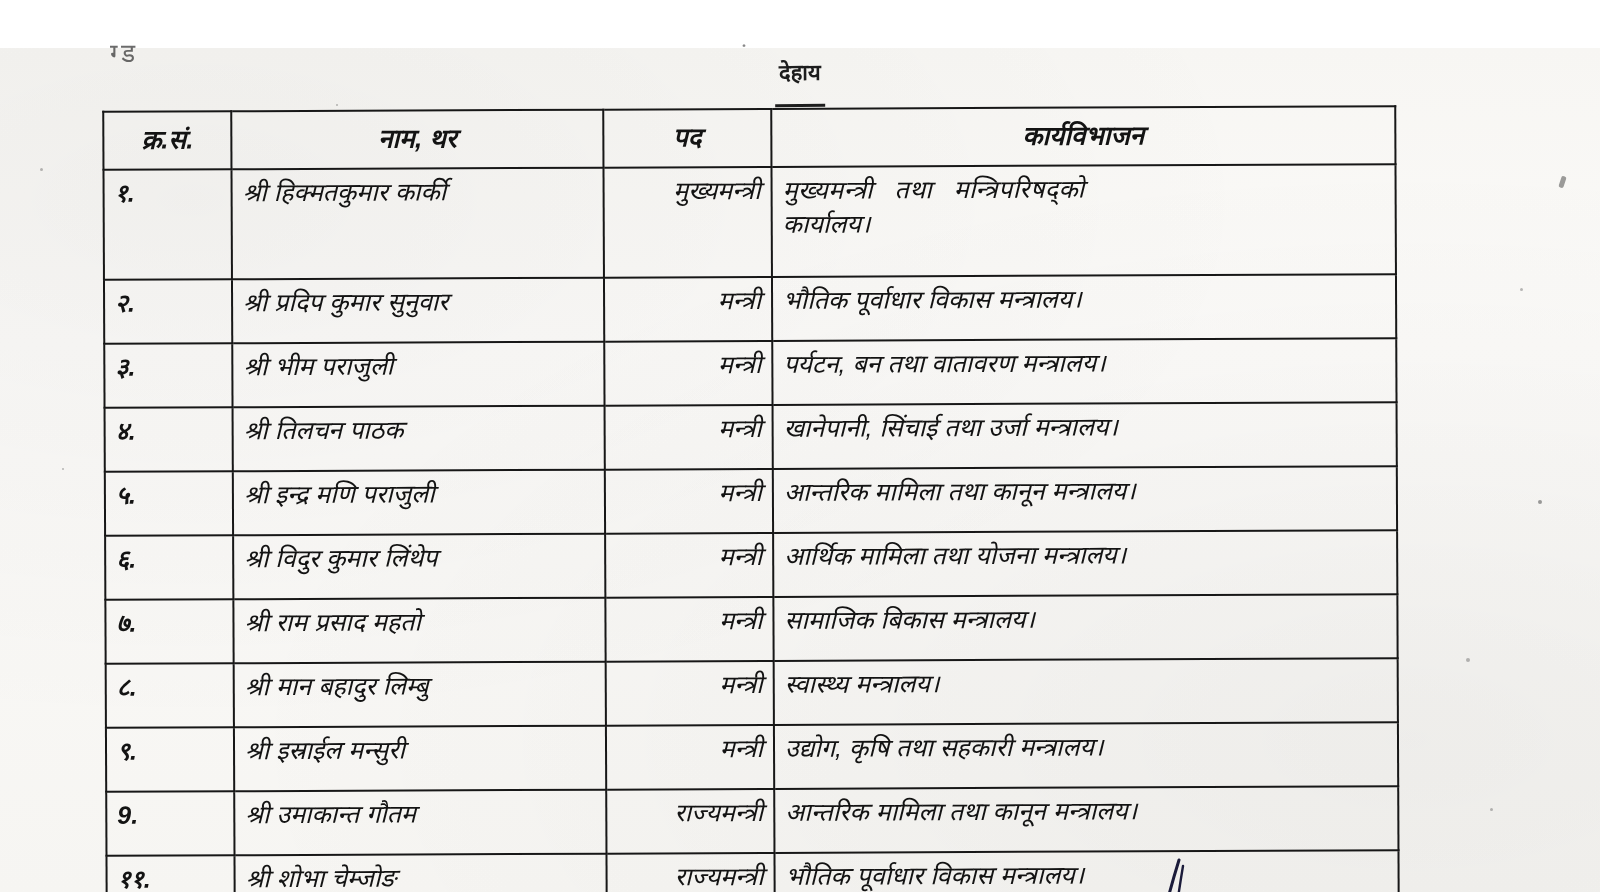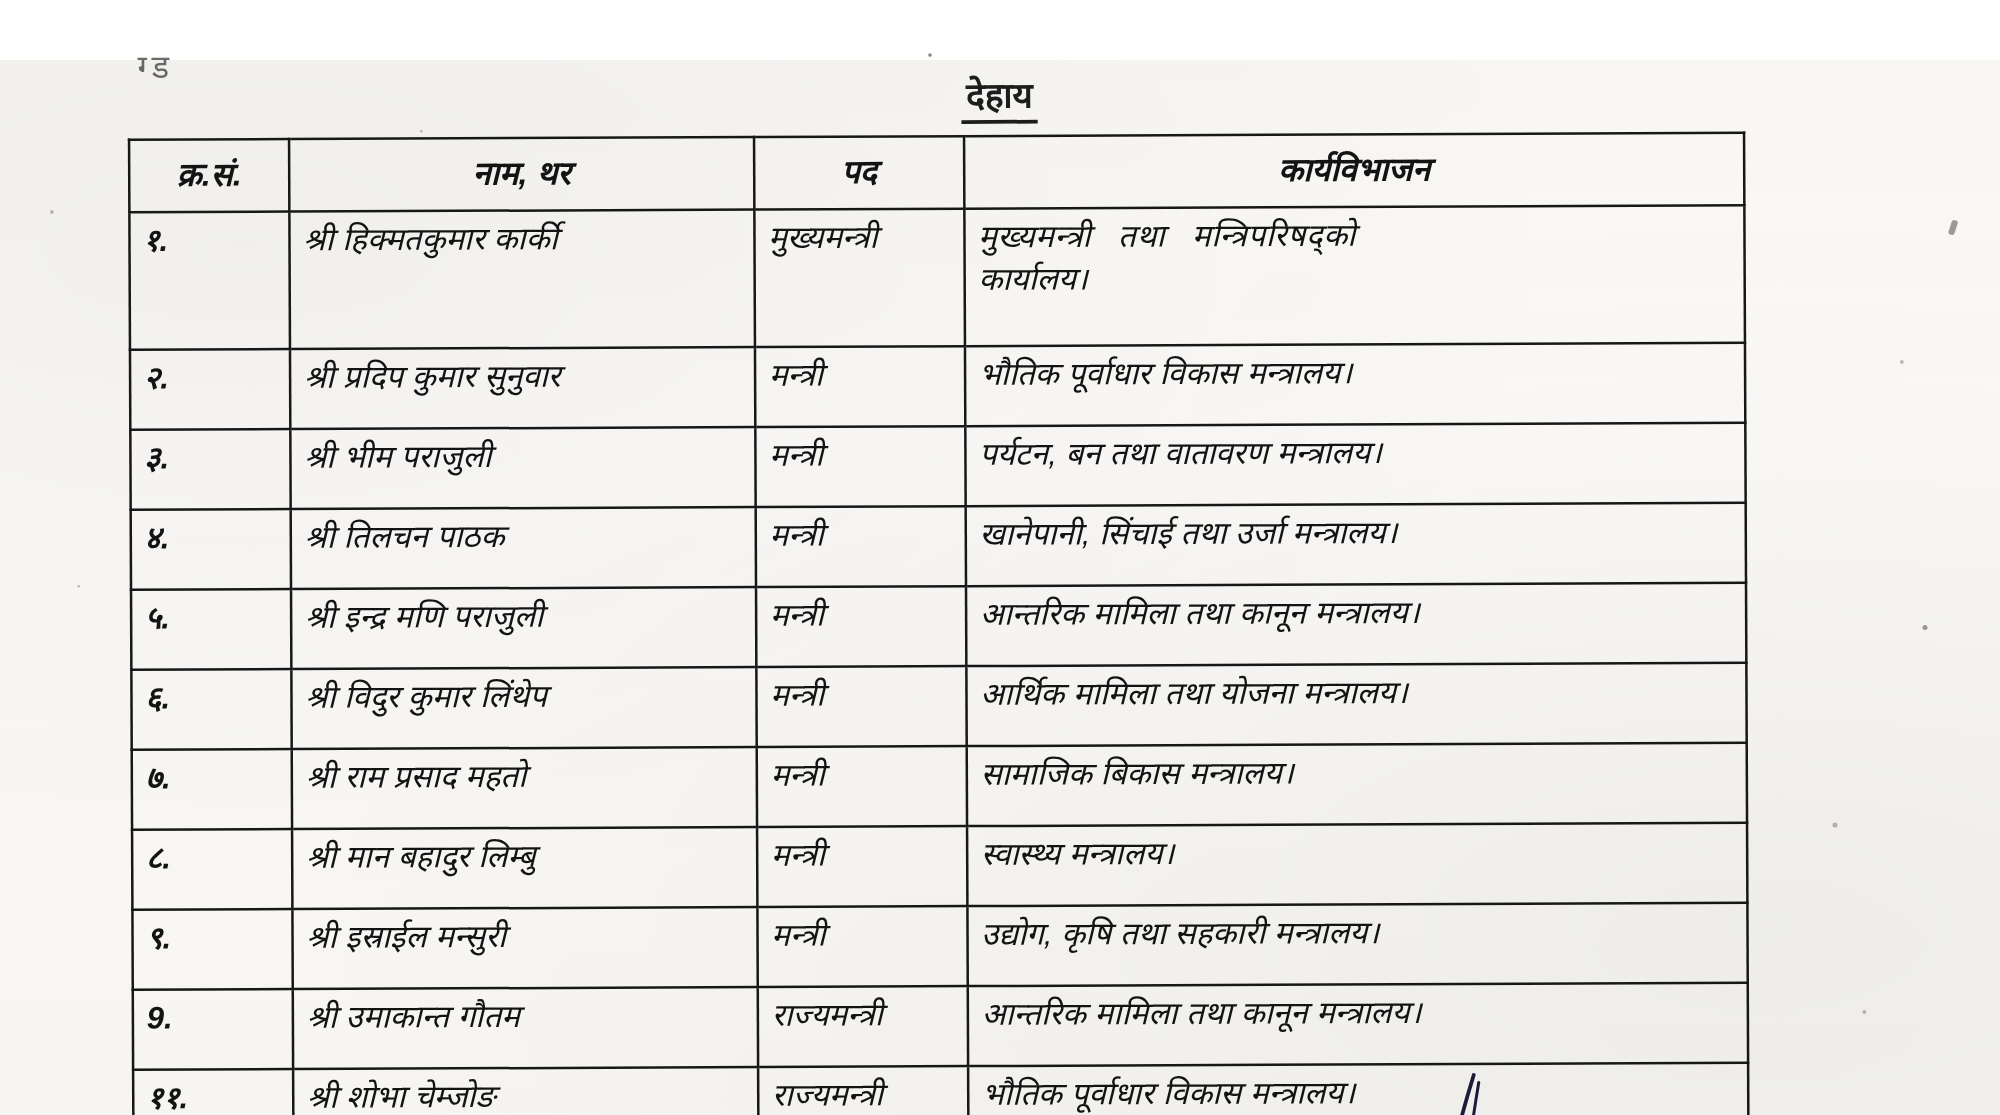--- a/index.html
+++ b/index.html
@@ -54,25 +54,25 @@
   #heading {
     position: absolute;
     left: 0;
     top: 8px;
     width: 1600px;
     text-align: center;
   }
   #heading .word {
     display: inline-block;
     font-family: "Liberation Sans", sans-serif;
-    font-size: 28px;
+    font-size: 22px;
     font-weight: 700;
     color: #1d1d1d;
     border-bottom: 3px solid #1d1d1d;
-    padding: 0 4px 2px 4px;
+    padding: 0 4px 18px 4px;
     transform: rotate(-0.4deg);
   }
 
   
   #table-wrap {
     position: absolute;
     left: 104px;
     top: 60px;
     width: 1160px;
     font-style: italic;
@@ -106,21 +106,21 @@
   col.c-name { width: 372px; }
   col.c-post { width: 168px; }
   col.c-work { width: 624px; }
 
   td.sn {
     text-align: left;
     padding-left: 22px;
     font-weight: 700;
   }
   td.name { text-align: left; padding-left: 18px; }
-  td.post { text-align: left; padding-left: 12px; }
+  td.post { text-align: right; padding-left: 12px; }
   td.work { text-align: left; padding-left: 12px; }
 
   tr.tall td { height: 96px; }
   tr.normal td { height: 50px; }
 
   .work-line2 {
     display: block;
   }
   .spread {
     letter-spacing: 0.5px;

